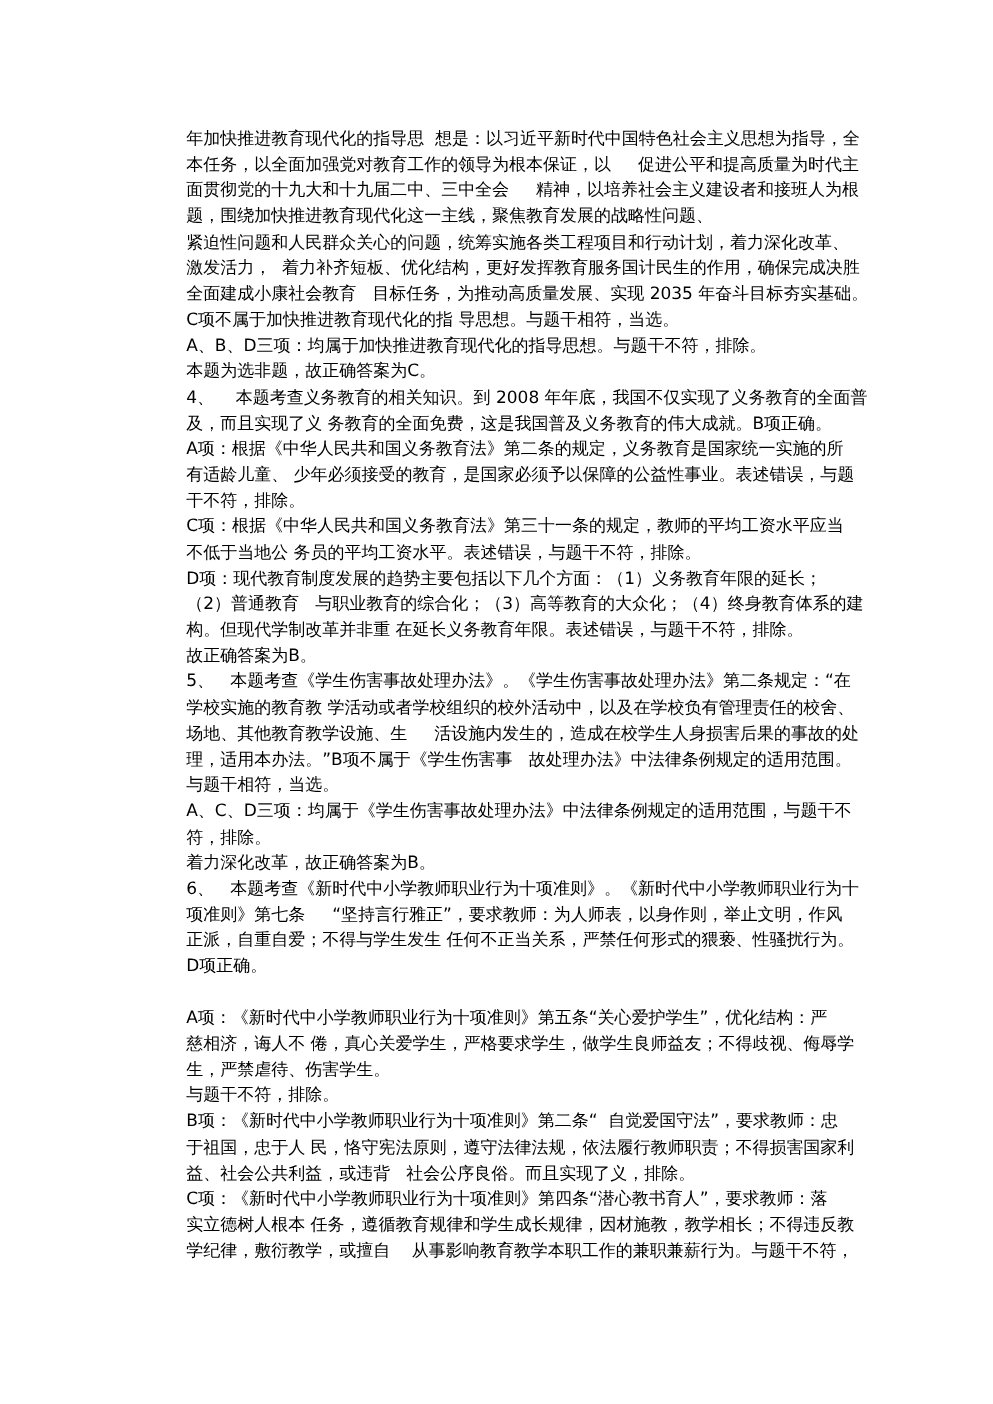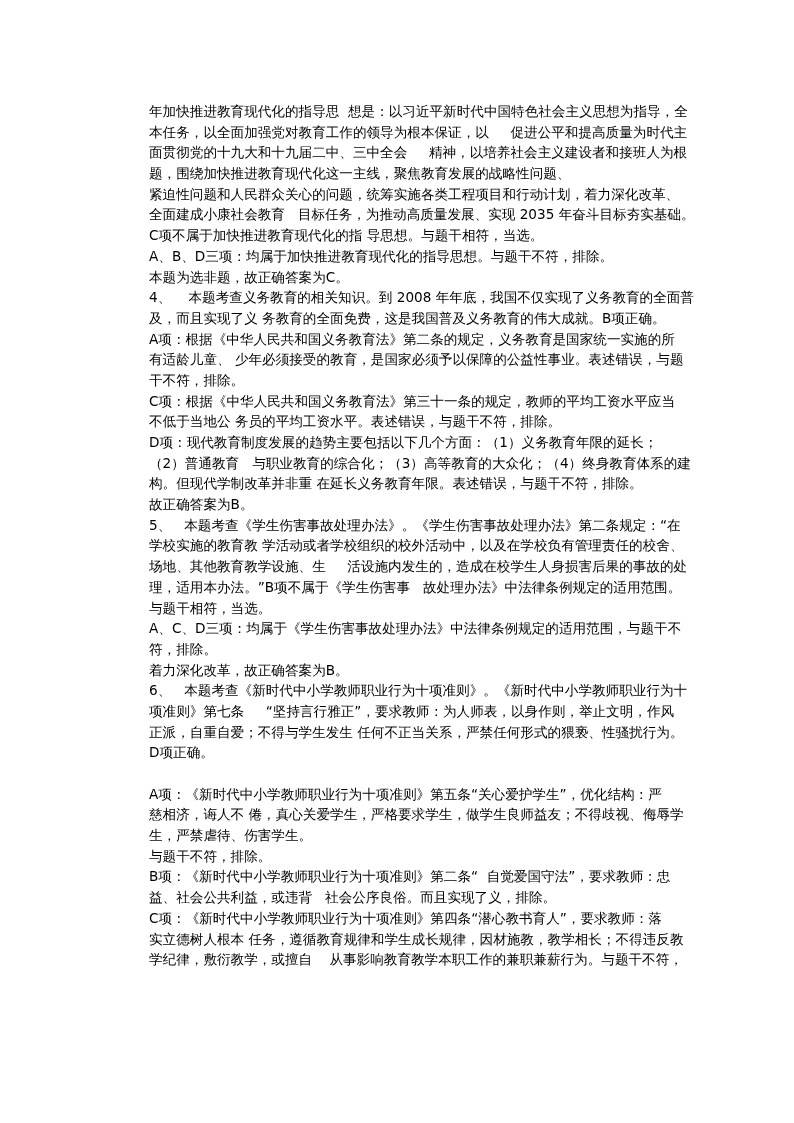--- a/index.html
+++ b/index.html
@@ -35,20 +35,21 @@
   </style>
 </head>
 <body>
 
 <div class="page">
   <div class="line">年加快推进教育现代化的指导思  想是：以习近平新时代中国特色社会主义思想为指导，全</div>
   <div class="line">本任务，以全面加强党对教育工作的领导为根本保证，以     促进公平和提高质量为时代主</div>
   <div class="line">面贯彻党的十九大和十九届二中、三中全会     精神，以培养社会主义建设者和接班人为根</div>
   <div class="line">题，围绕加快推进教育现代化这一主线，聚焦教育发展的战略性问题、</div>
   <div class="line">紧迫性问题和人民群众关心的问题，统筹实施各类工程项目和行动计划，着力深化改革、</div>
+  <div class="line">激发活力，  着力补齐短板、优化结构，更好发挥教育服务国计民生的作用，确保完成决胜</div>
   <div class="line">全面建成小康社会教育   目标任务，为推动高质量发展、实现 2035 年奋斗目标夯实基础。</div>
   <div class="line">C项不属于加快推进教育现代化的指 导思想。与题干相符，当选。</div>
   <div class="line">A、B、D三项：均属于加快推进教育现代化的指导思想。与题干不符，排除。</div>
   <div class="line">本题为选非题，故正确答案为C。</div>
   <div class="line">4、    本题考查义务教育的相关知识。到 2008 年年底，我国不仅实现了义务教育的全面普</div>
   <div class="line">及，而且实现了义 务教育的全面免费，这是我国普及义务教育的伟大成就。B项正确。</div>
   <div class="line">A项：根据《中华人民共和国义务教育法》第二条的规定，义务教育是国家统一实施的所</div>
   <div class="line">有适龄儿童、 少年必须接受的教育，是国家必须予以保障的公益性事业。表述错误，与题</div>
   <div class="line">干不符，排除。</div>
   <div class="line">C项：根据《中华人民共和国义务教育法》第三十一条的规定，教师的平均工资水平应当</div>
@@ -68,17 +69,18 @@
   <div class="line">6、   本题考查《新时代中小学教师职业行为十项准则》。《新时代中小学教师职业行为十</div>
   <div class="line">项准则》第七条     “坚持言行雅正”，要求教师：为人师表，以身作则，举止文明，作风</div>
   <div class="line">正派，自重自爱；不得与学生发生 任何不正当关系，严禁任何形式的猥亵、性骚扰行为。</div>
   <div class="line">D项正确。</div>
   <div class="line blank"></div>
   <div class="line">A项：《新时代中小学教师职业行为十项准则》第五条“关心爱护学生”，优化结构：严</div>
   <div class="line">慈相济，诲人不 倦，真心关爱学生，严格要求学生，做学生良师益友；不得歧视、侮辱学</div>
   <div class="line">生，严禁虐待、伤害学生。</div>
   <div class="line">与题干不符，排除。</div>
   <div class="line">B项：《新时代中小学教师职业行为十项准则》第二条“  自觉爱国守法”，要求教师：忠</div>
+  <div class="line">于祖国，忠于人 民，恪守宪法原则，遵守法律法规，依法履行教师职责；不得损害国家利</div>
   <div class="line">益、社会公共利益，或违背   社会公序良俗。而且实现了义，排除。</div>
   <div class="line">C项：《新时代中小学教师职业行为十项准则》第四条“潜心教书育人”，要求教师：落</div>
   <div class="line">实立德树人根本 任务，遵循教育规律和学生成长规律，因材施教，教学相长；不得违反教</div>
   <div class="line">学纪律，敷衍教学，或擅自    从事影响教育教学本职工作的兼职兼薪行为。与题干不符，</div>
 </div>
 
 </body></html>

